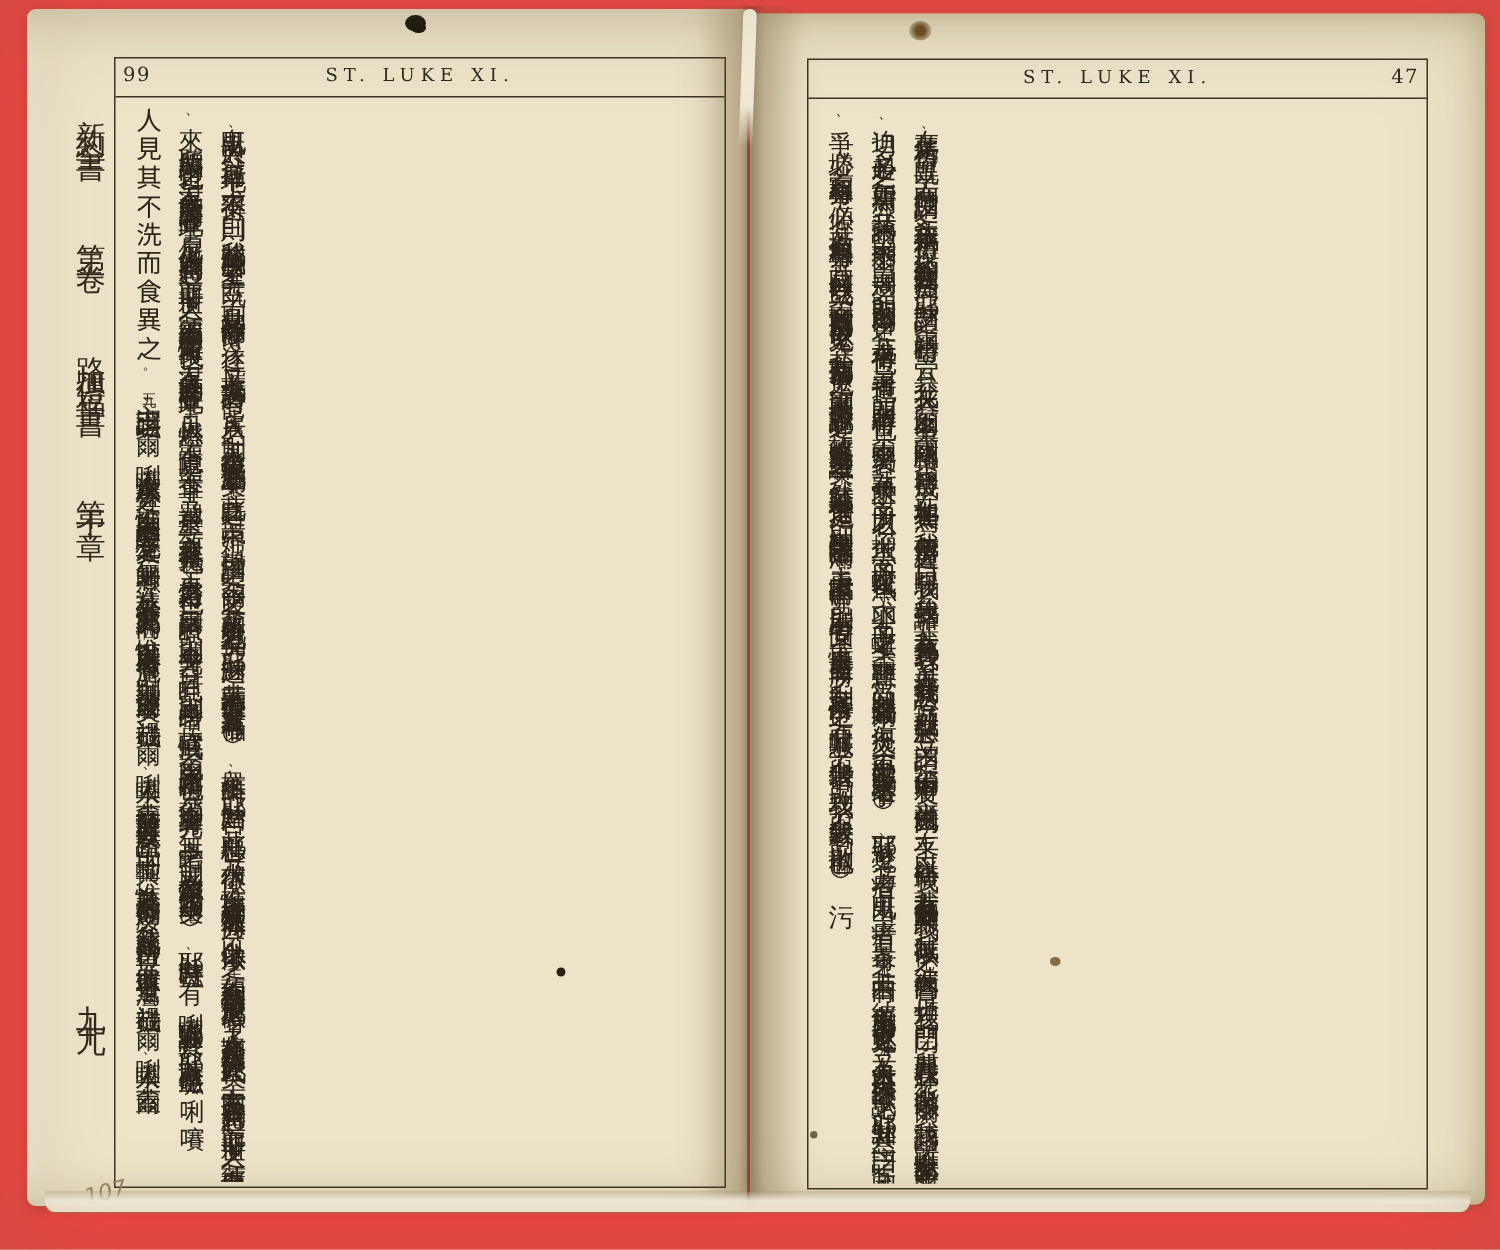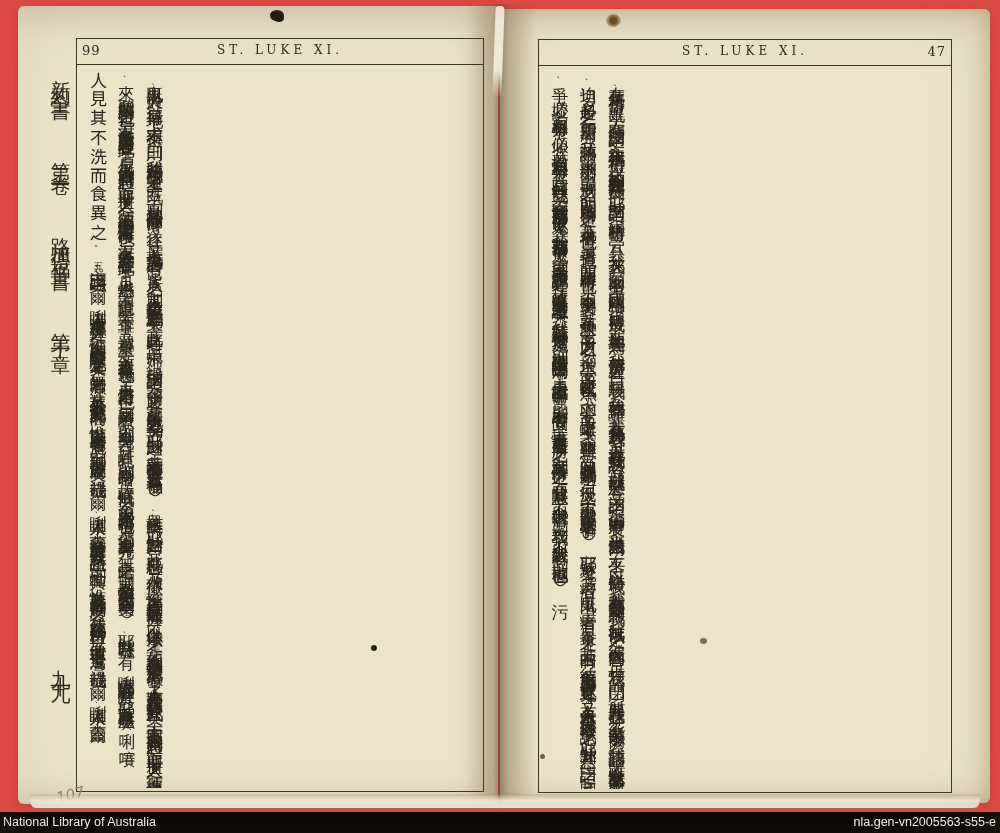--- a/index.html
+++ b/index.html
@@ -107,17 +107,13 @@
   <div class="gutter"></div>
   <div class="tear"></div>
   <div class="bottom-edge"></div>
 
   <div class="stain stain-1"></div>
   <div class="stain stain-2"></div>
   <div class="stain stain-3"></div>
   <div class="stain stain-4"></div>
   <div class="stain stain-5"></div>
 
-  <div class="footer-bar">
-    <span class="f-left">National Library of Australia</span>
-    <span class="f-right">nla.gen-vn2005563-s55-e</span>
-  </div>
 </div>
 
 </body></html>

